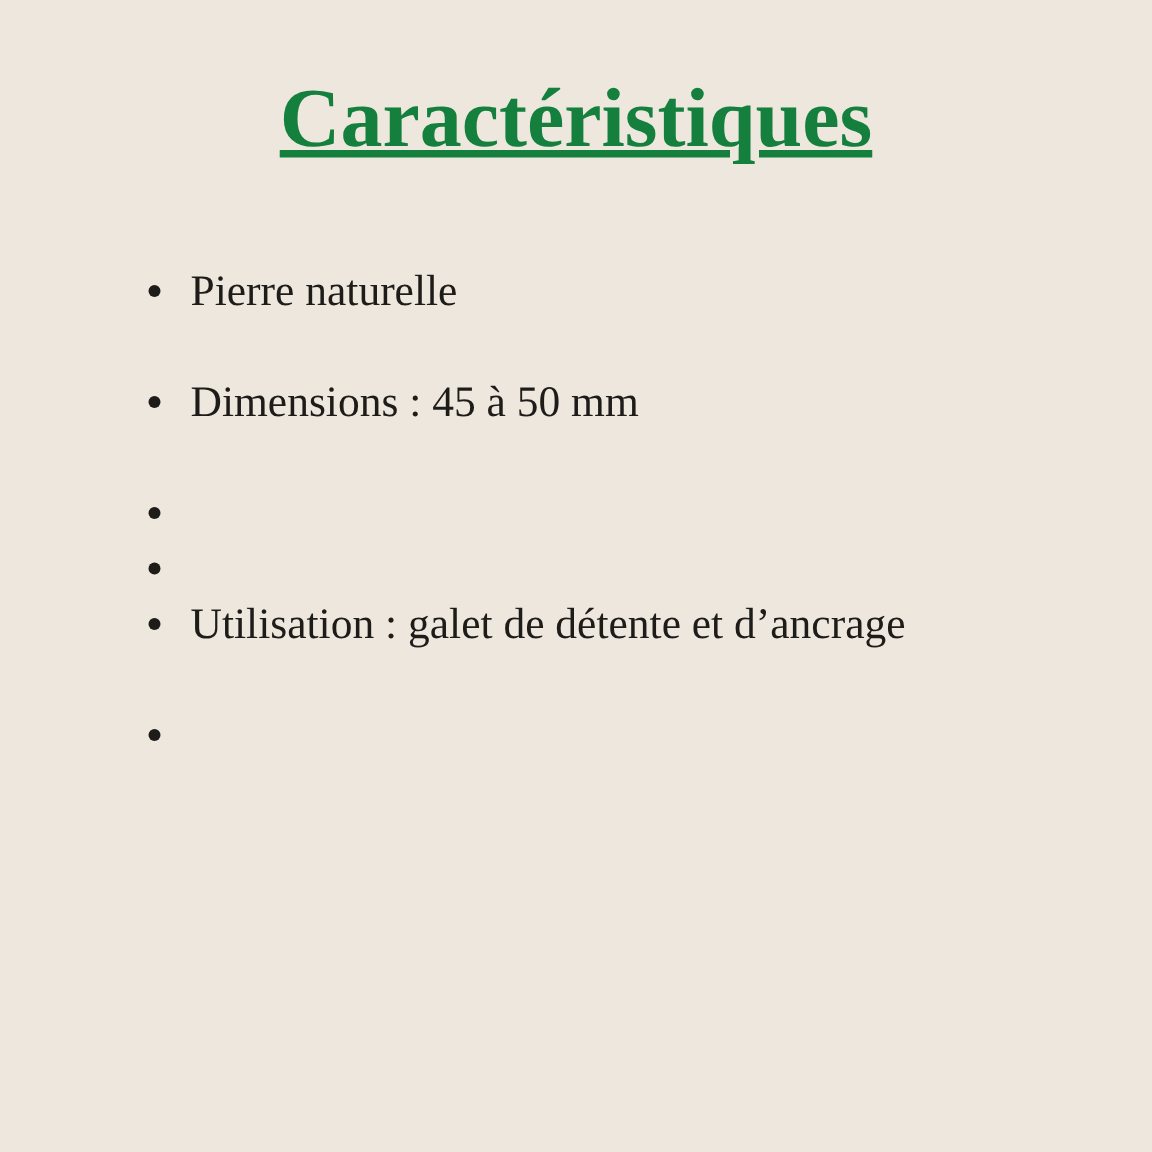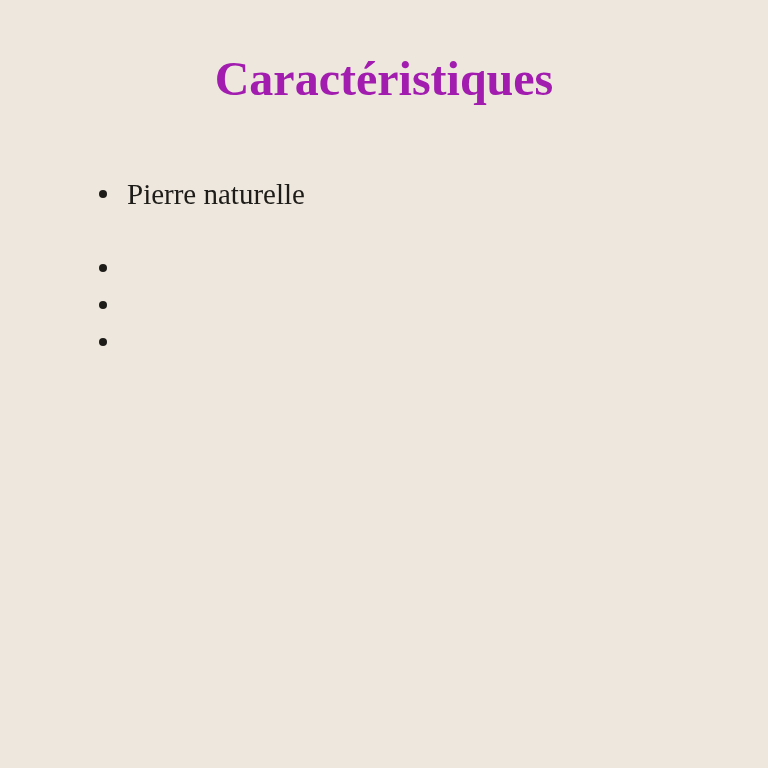--- a/index.html
+++ b/index.html
@@ -15,26 +15,27 @@
     overflow: hidden;
   }
   .page {
     width: 768px;
     height: 768px;
     box-sizing: border-box;
   }
   h1.title {
     margin: 34px 0 0 0;
     padding: 0;
-    font-size: 48px;
+    font-size: 56px;
     line-height: 90px;
     font-weight: 700;
     text-align: center;
     letter-spacing: 0px;
-    color: #a21caf;
+    color: #15803d;
+    text-decoration: underline;
   }
   ul.char-list {
     list-style: none;
     margin: 52px 0 0 97px;
     padding: 0;
     width: 590px;
   }
   ul.char-list li {
     position: relative;
     box-sizing: border-box;
@@ -62,24 +63,32 @@
 <body>
 
 <div class="page">
   <h1 class="title">Caractéristiques</h1>
 
   <ul class="char-list">
     <li>
       <span class="bullet"></span>
       <span>Pierre naturelle</span>
     </li>
+    <li>
+      <span class="bullet"></span>
+      <span>Dimensions : 45 à 50 mm</span>
+    </li>
     <li class="tight">
       <span class="bullet"></span>
     </li>
     <li class="tight">
       <span class="bullet"></span>
       <span></span>
     </li>
     <li>
       <span class="bullet"></span>
+      <span>Utilisation : galet de détente et d’ancrage</span>
+    </li>
+    <li>
+      <span class="bullet"></span>
     </li>
   </ul>
 </div>
 
 </body></html>

